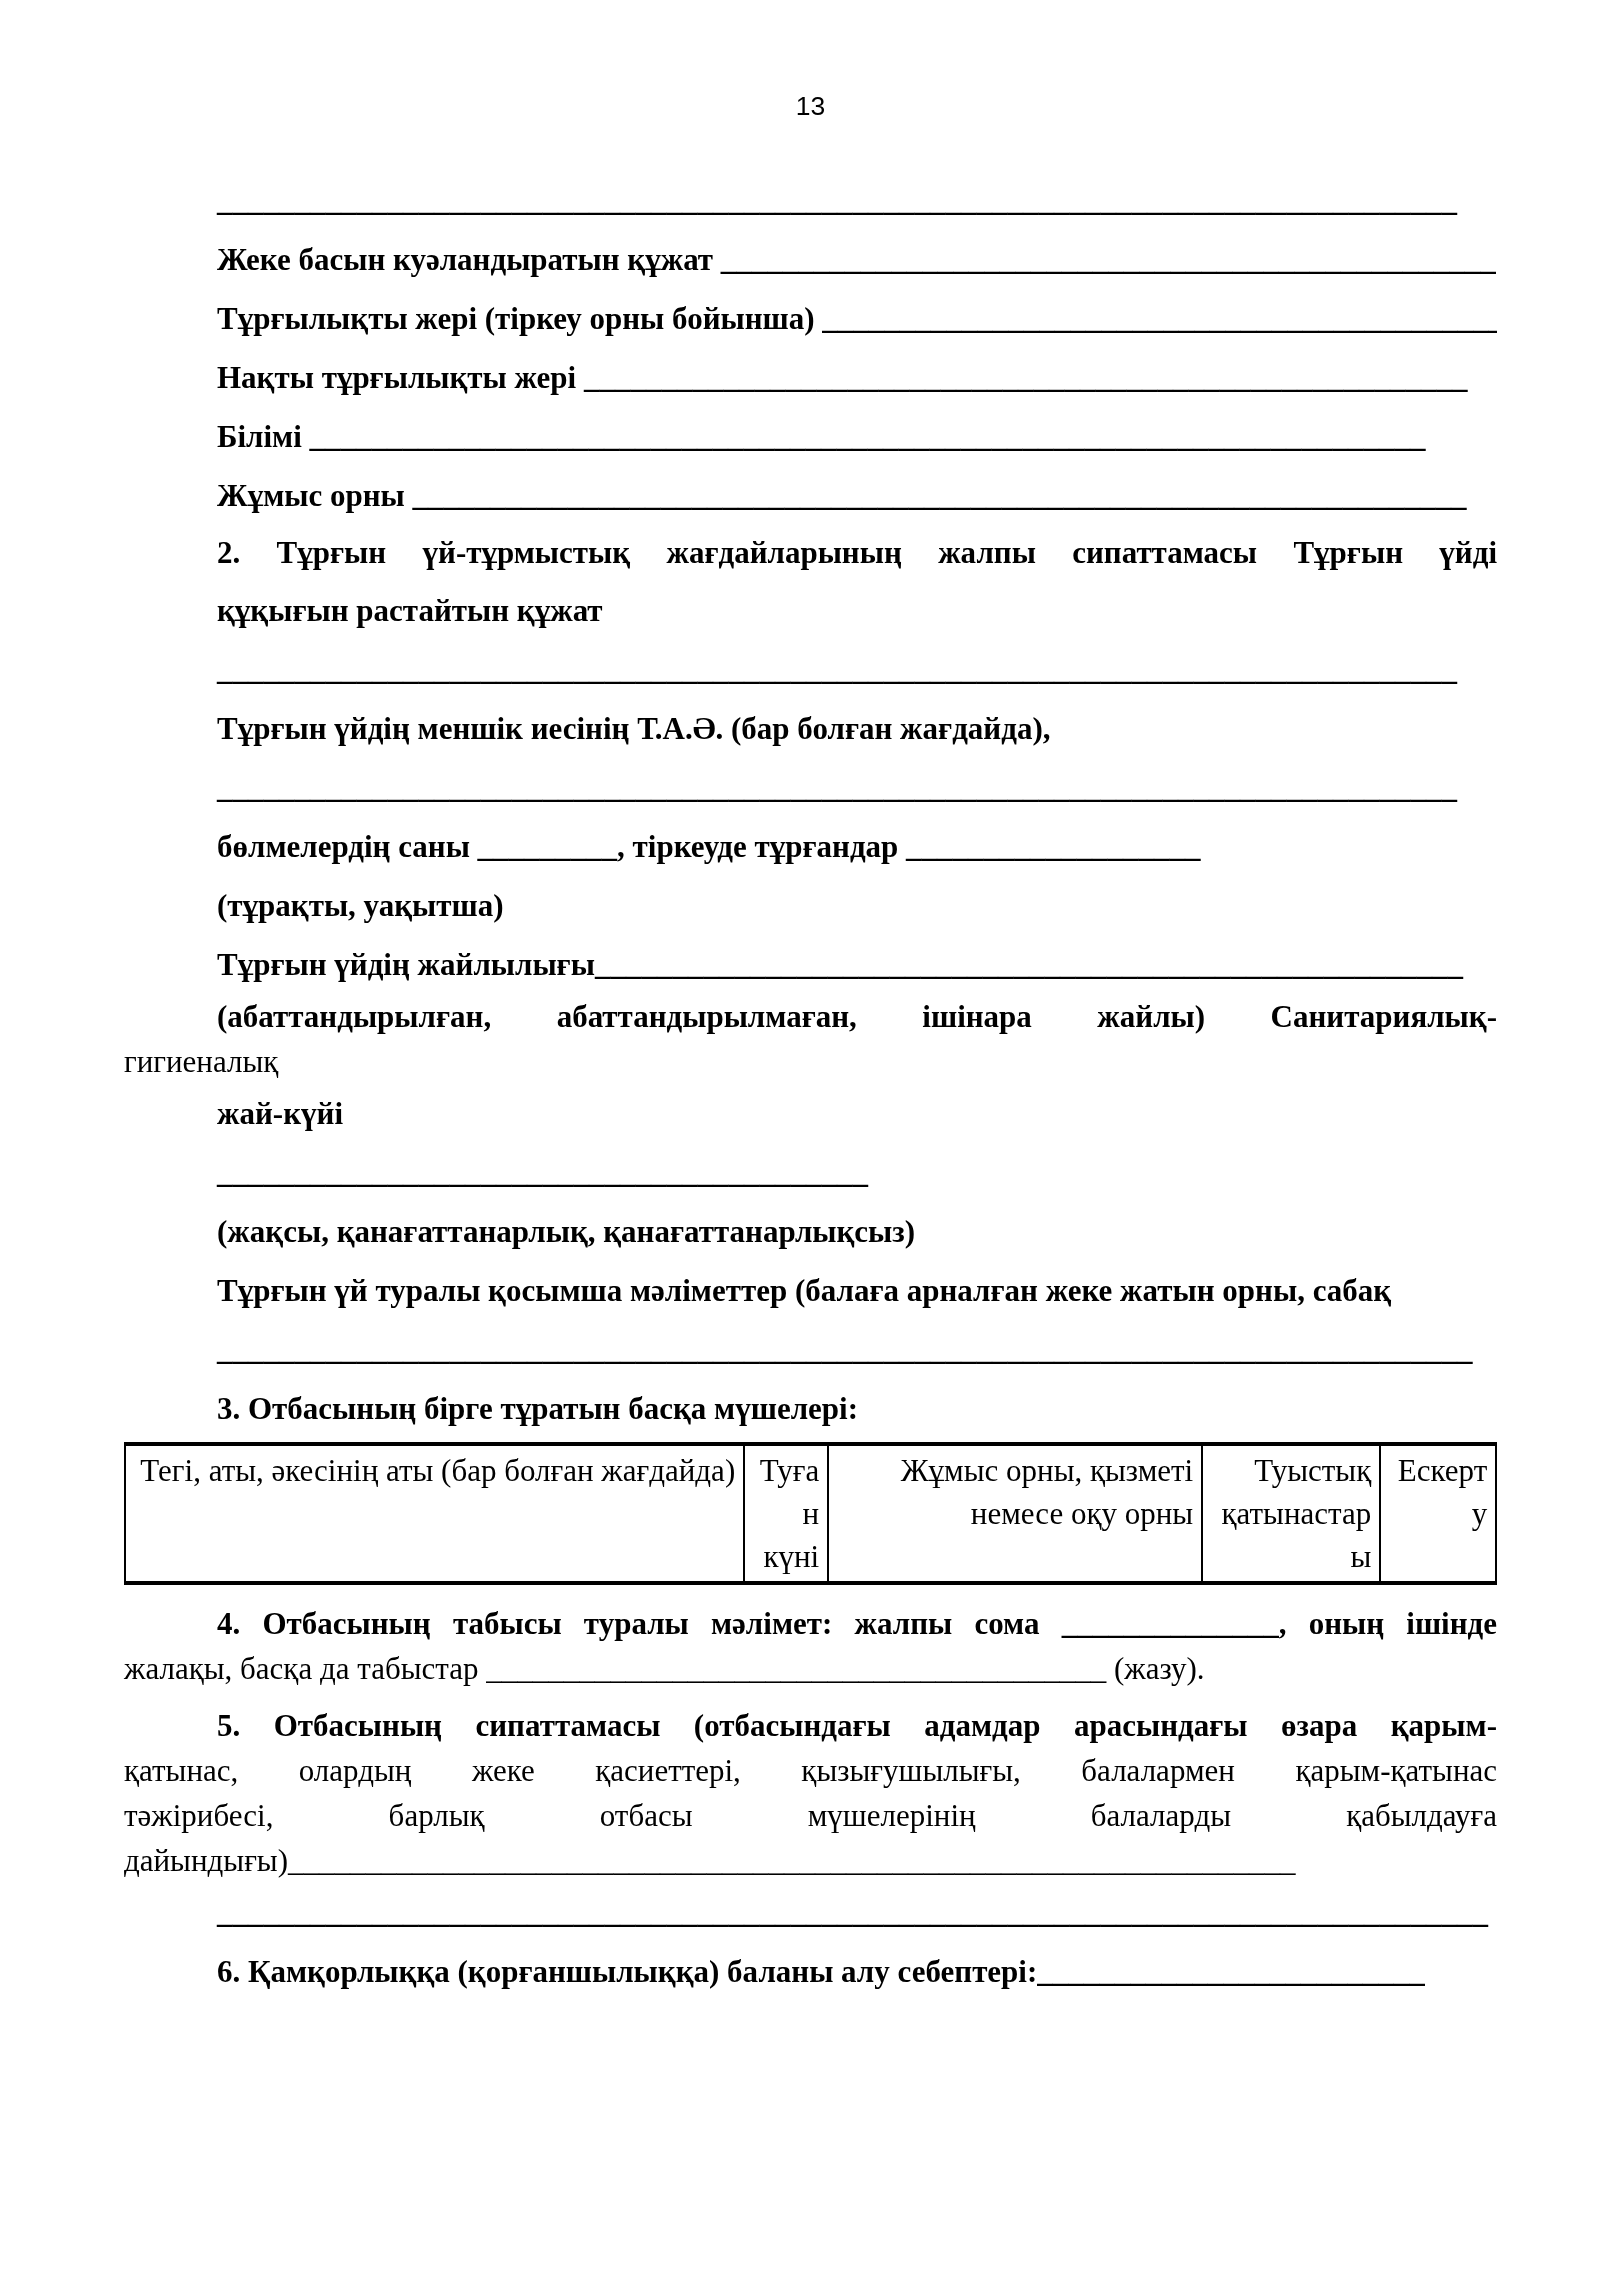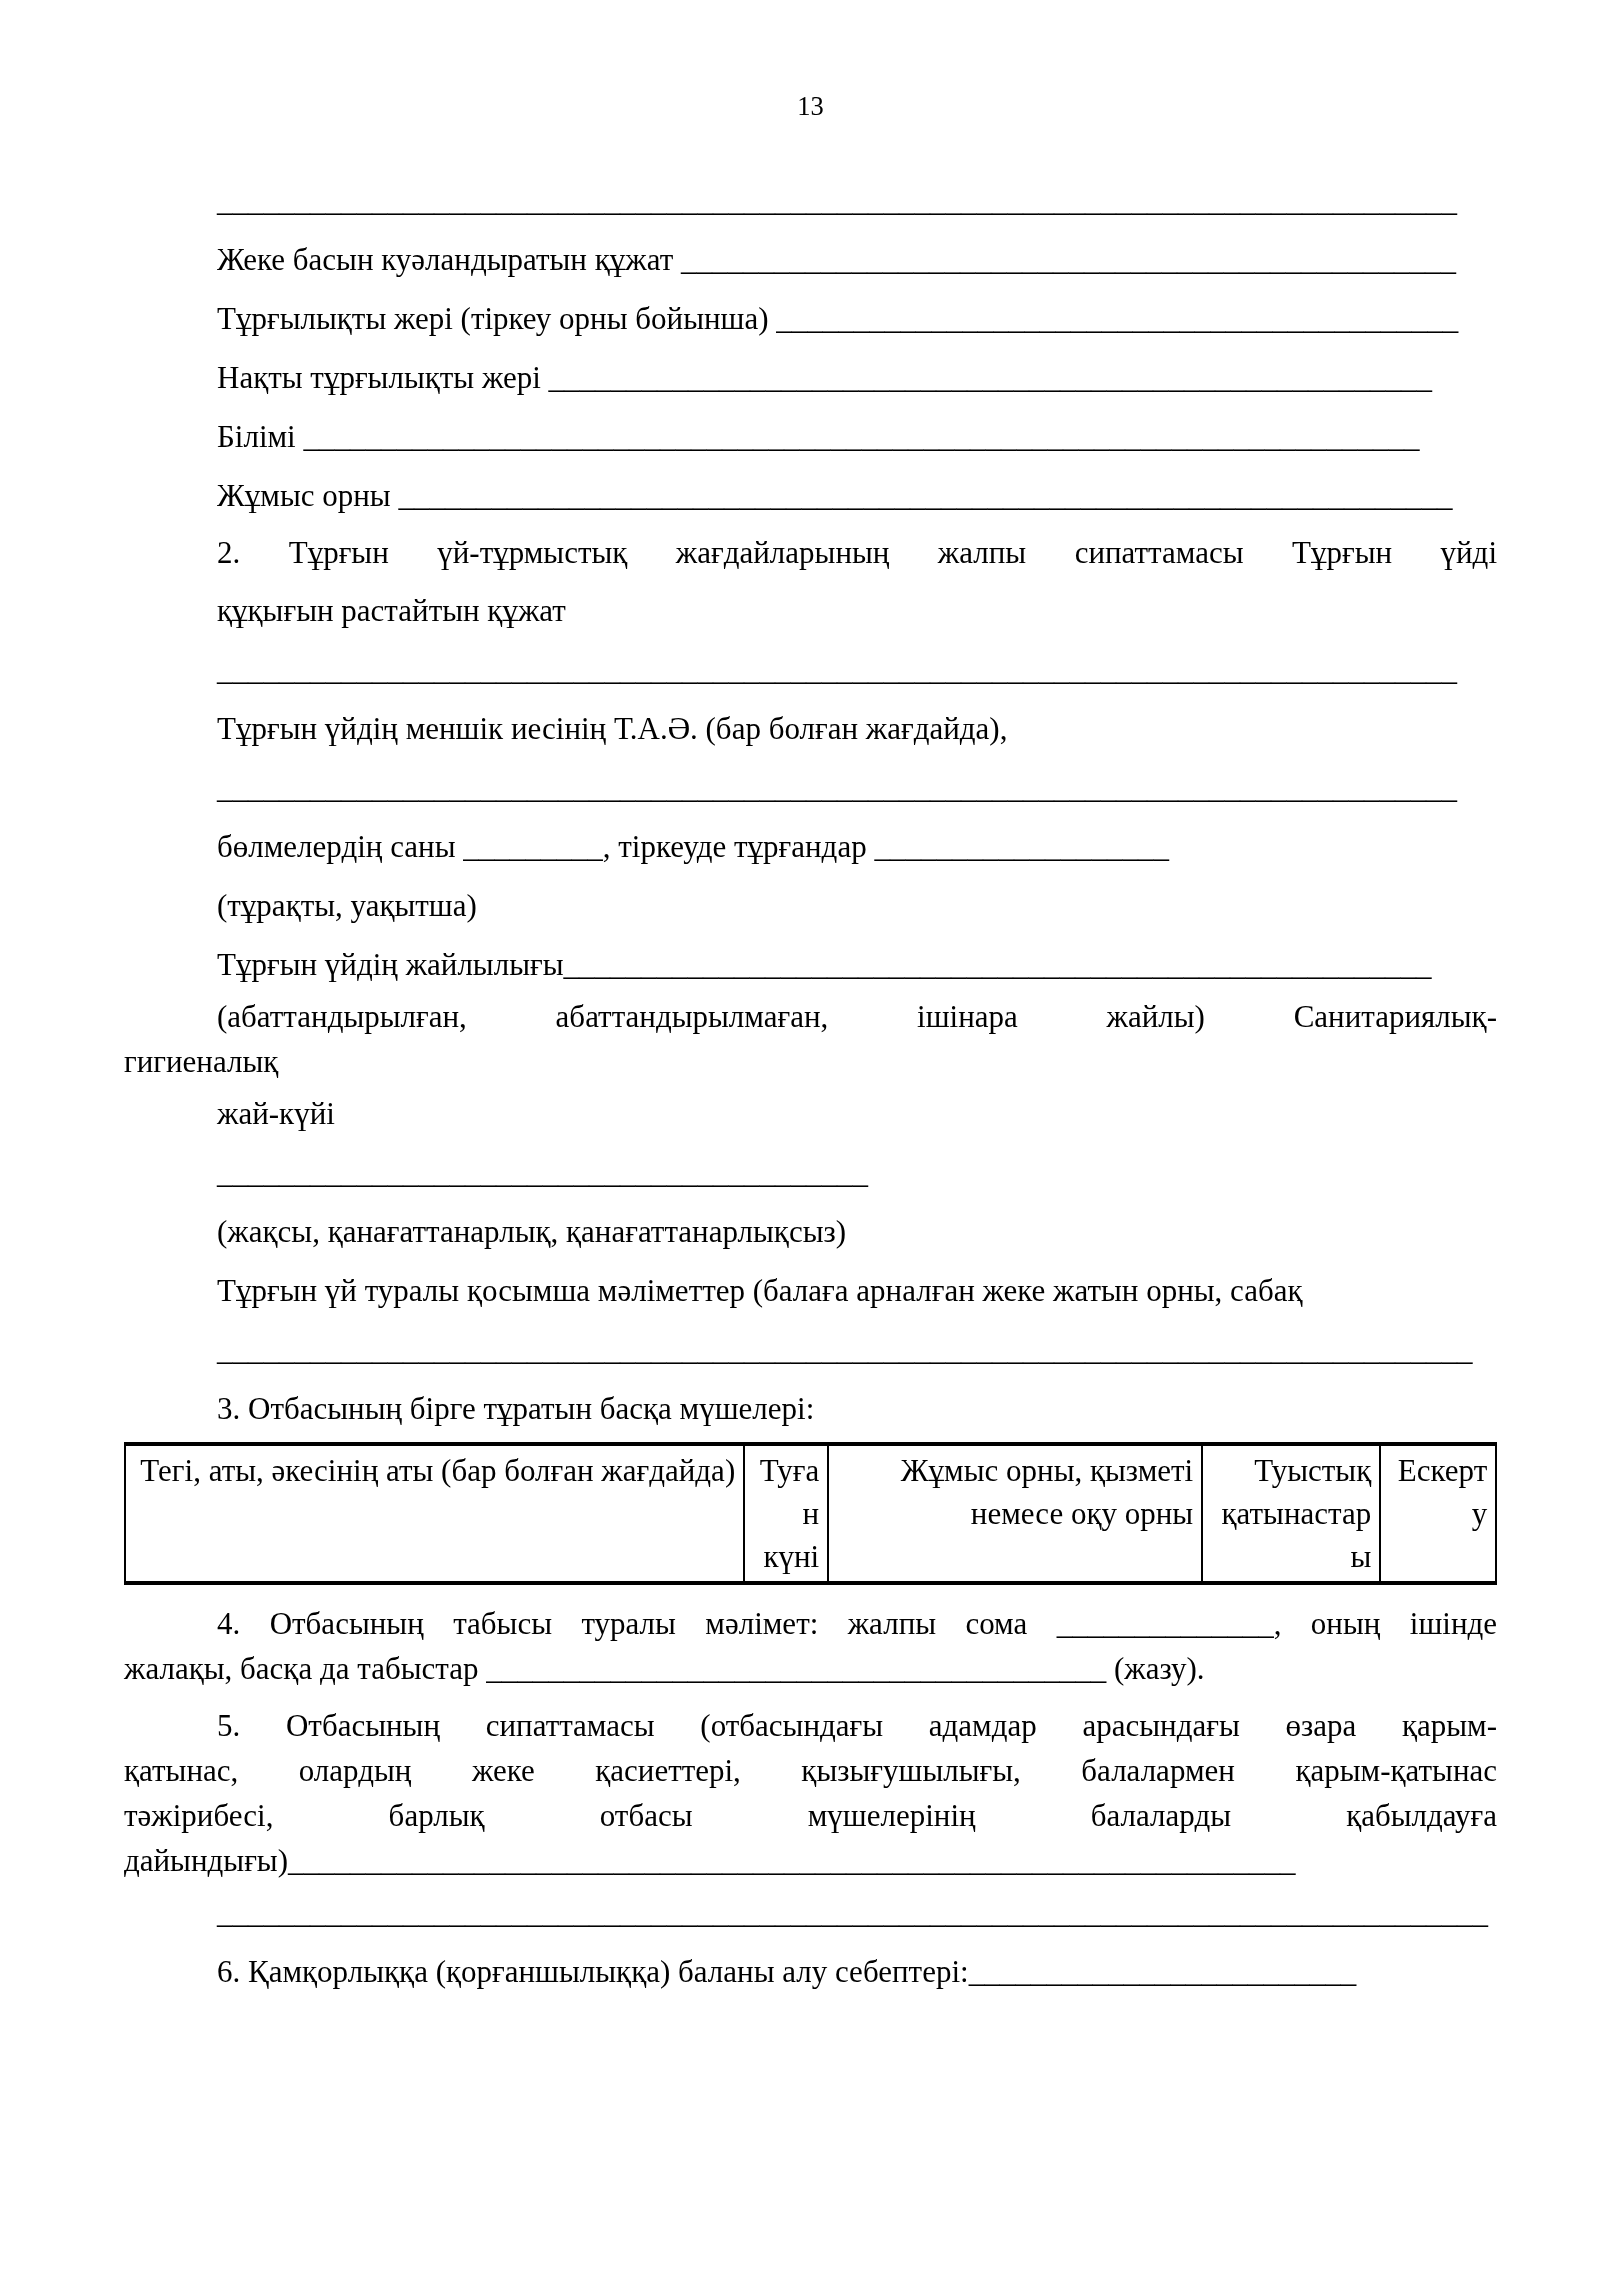--- a/index.html
+++ b/index.html
@@ -10,35 +10,35 @@
     margin: 0 auto;
     background: #ffffff;
     box-sizing: border-box;
     padding: 93px 124px 0 124px;
     font-family: "Liberation Serif", serif;
     font-size: 31px;
     color: #000000;
     overflow: hidden;
   }
   .page-number {
-    font-family: Liberation Serif, serif;
+    font-family: Liberation Sans, sans-serif;
     font-size: 26.5px;
     line-height: 26.5px;
     text-align: center;
   }
   
   .fill {
     line-height: 59px;
     white-space: nowrap;
     overflow: hidden;
   }
   
   .para { line-height: 45px; }
   .jline { text-align: justify; text-align-last: justify; }
-  .ind { padding-left: 93px; }
+  .ind { padding-left: 93px; font-weight: bold; }
   .rule-top { margin-top: 51px; }
   .m6 { margin-top: 5.9px; }
   .m4 { margin-top: 16px; }
   .m12 { margin-top: 11.8px; }
   .blank { letter-spacing: 0; }
   table.members {
     width: 100%;
     table-layout: fixed;
     border-collapse: collapse;
     margin-top: 3.9px;

